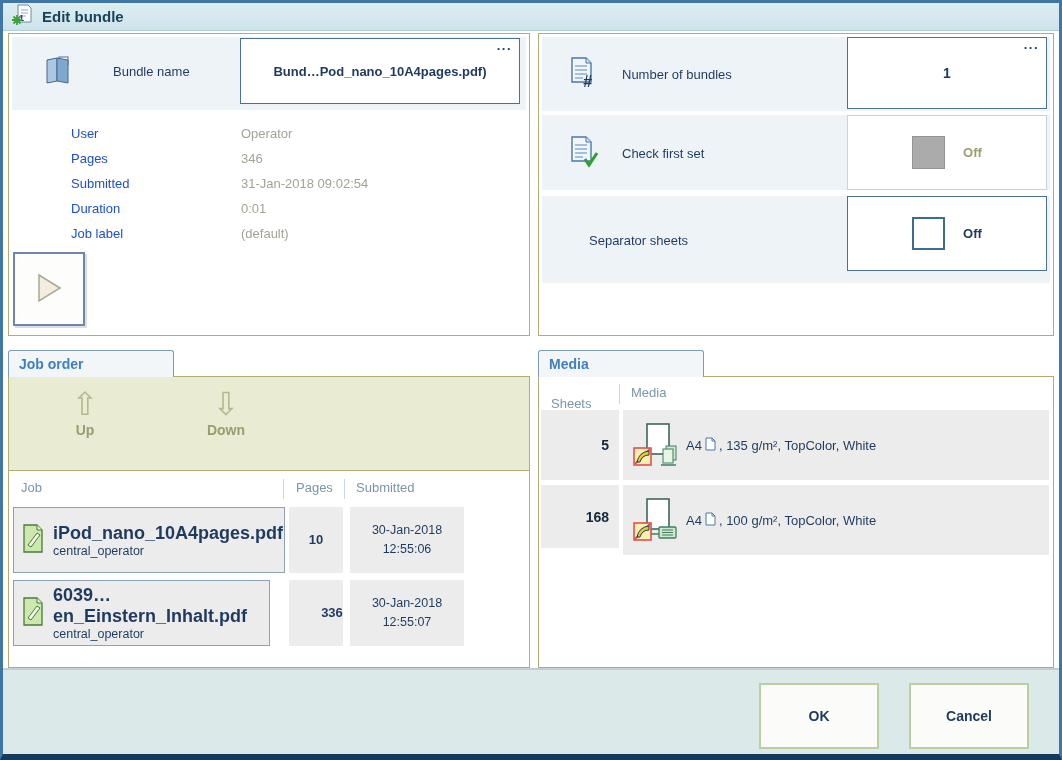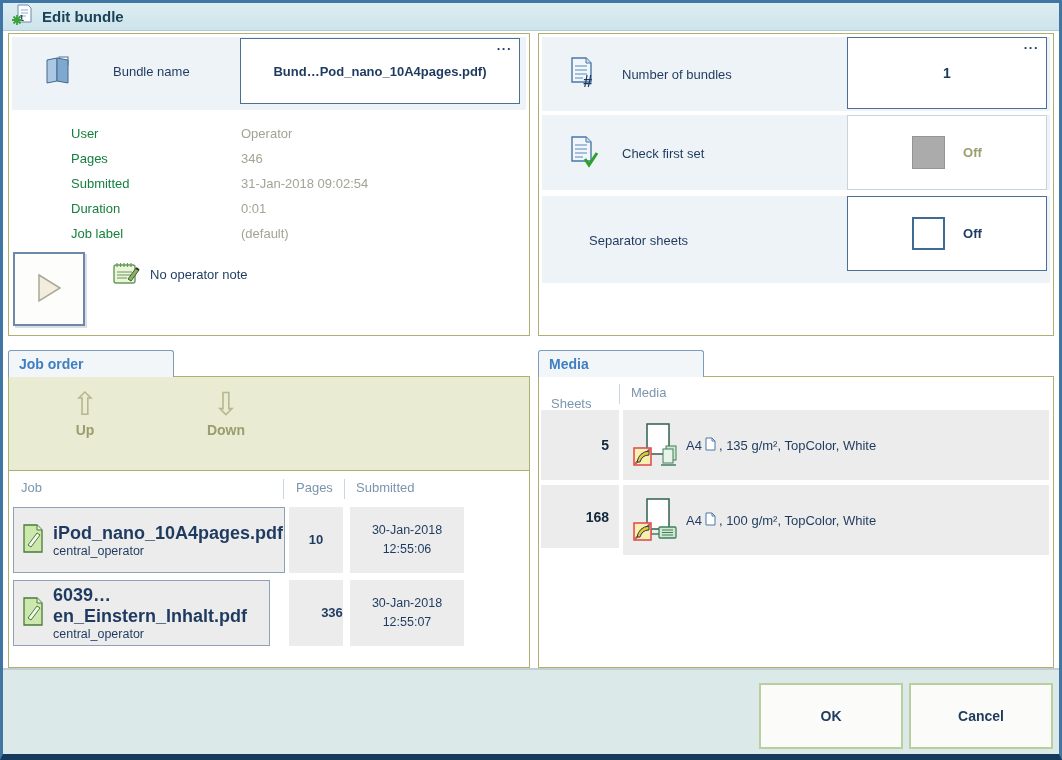--- a/index.html
+++ b/index.html
@@ -30,21 +30,21 @@
   #bundle-name-label { position:absolute; left:104px; top:30px; }
   .valuefield {
     position:absolute; background:#fff; border:1px solid #4a7093;
     display:flex; align-items:center; justify-content:center;
   }
   #field-bundle-name { left:231px; top:4px; width:280px; height:66px; font-weight:bold; font-size:13px; }
   .ellipsis { position:absolute; top:0px; right:7px; font-weight:bold; font-size:13px; letter-spacing:1.5px; color:#1e3a5f; line-height:13px; }
 
   .meta { position:absolute; left:62px; top:87px; }
   .meta-row { display:flex; height:25px; align-items:center; }
-  .meta-label { width:170px; color:#15803d; }
+  .meta-label { width:170px; color:#1d4ed8; }
   .meta-value { color:#a3a396; }
 
   #play-button {
     position:absolute; left:4px; top:218px; width:72px; height:74px;
     background:#fdfdfb; border:2px solid #6f88a9; box-shadow:2px 2px 0 #d9dfe5;
     display:flex; align-items:center; justify-content:center;
   }
   #note-row { position:absolute; left:103px; top:225px; display:flex; align-items:center; gap:10px; }
 
   
@@ -99,21 +99,21 @@
   .pages-val { font-weight:600; font-size:13px; }
 
   
   .sheets-cell { display:flex; align-items:center; justify-content:flex-end; padding-right:10px; font-weight:bold; font-size:14px; color:#13273d; }
   .media-cell  { display:flex; align-items:center; gap:8px; padding-left:9px; font-size:13px; }
   .media-text  { display:flex; align-items:center; gap:3px; }
 
   
   #footer { position:absolute; left:0; top:665px; width:100%; height:86px; background:#dce9e9; border-top:2px solid #c3ced2; }
   .dlg-btn {
-    position:absolute; top:13px; width:144px; height:66px;
+    position:absolute; top:13px; width:120px; height:66px;
     background:#fbfcf9; border:2px solid #b9cfa0;
     display:flex; align-items:center; justify-content:center;
     font-weight:bold; font-size:14px; color:#1e3a5f;
   }
   #btn-ok { left:756px; }
   #btn-cancel { left:906px; }
 </style>
 </head>
 <body>
 
@@ -171,32 +171,20 @@
       </div>
     </div>
 
     <div id="play-button">
       <span>
         <svg width="30" height="32" viewBox="0 0 30 32">
           <path d="M5 3 L26 16 L5 29 Z" fill="#f2eddd" stroke="#a9a897" stroke-width="1.5"></path>
         </svg>
       </span>
     </div>
-    <div id="note-row">
-      <span>
-        <svg width="28" height="27" viewBox="0 0 28 27">
-          <rect x="2" y="6" width="21" height="18" rx="2" fill="#eaf5da" stroke="#69985c" stroke-width="1.4"></rect>
-          <path d="M5 4 v4 M8.5 4 v4 M12 4 v4 M15.5 4 v4 M19 4 v4" stroke="#69985c" stroke-width="1.2"></path>
-          <path d="M5 13 h15 M5 16 h15 M5 19 h10" stroke="#69985c" stroke-width="1.2"></path>
-          <path d="M16 20 L24 9 l3 2 L19 22 Z" fill="#8fae68" stroke="#3f5f30"></path>
-          <path d="M24 9 l3 2" stroke="#2a2a2a" stroke-width="2"></path>
-        </svg>
-      </span>
-      <span>No operator note</span>
-    </div>
   </div>
 
   <div class="panel" id="panel-options">
 
     <div class="opt-row" id="opt-row-1">
       <span class="opt-icon">
         <svg width="34" height="33" viewBox="0 0 34 33">
           <path d="M6 2 h14 l5 5 v19 h-19 z" fill="#f0f6fb" stroke="#4a78a8" stroke-width="1.4"></path>
           <path d="M20 2 v5 h5" fill="#cfe0ef" stroke="#4a78a8"></path>
           <path d="M9 10 h12 M9 14 h12 M9 18 h12 M9 22 h8" stroke="#5a88b8" stroke-width="1.2"></path>

